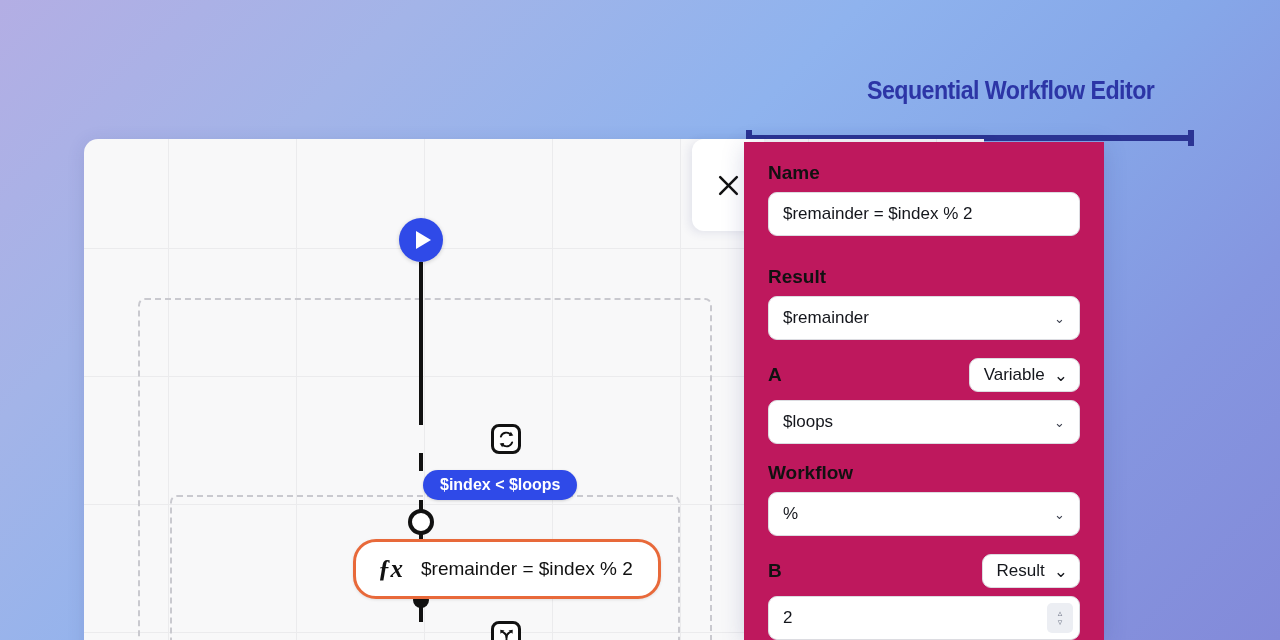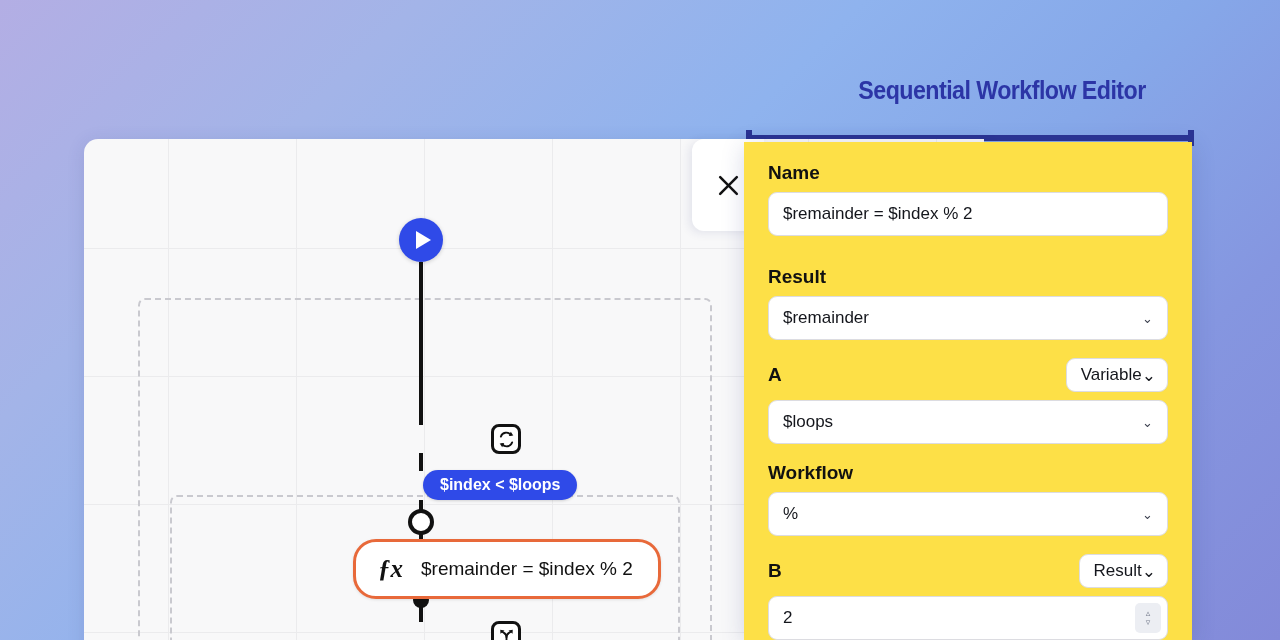--- a/index.html
+++ b/index.html
@@ -6,22 +6,22 @@
   html, body { width: 1280px; height: 640px; overflow: hidden; }
   body {
     font-family: "Liberation Sans", sans-serif;
     background:
       linear-gradient(135deg, #b3aee4 0%, #a3b4e8 22%, #8fb3ee 45%, #86a8e9 62%, #8596e0 80%, #838ad9 100%);
     position: relative;
   }
 
   
   #title-wrap {
-    position: absolute; left: 778px; top: 76px; width: 448px;
-    text-align: center;
+    position: absolute; left: 722px; top: 76px; width: 448px;
+    text-align: right;
   }
   #page-title {
     font-size: 25px; font-weight: 700; color: #2c35a6;
     letter-spacing: -0.6px; transform: scaleX(0.93); transform-origin: center;
     white-space: nowrap;
   }
   #scope-bracket {
     position: absolute; left: 746px; top: 130px; width: 448px; height: 14px;
   }
   #scope-bracket .bar {
@@ -103,22 +103,22 @@
     position: absolute; left: 692px; top: 139px; width: 72px; height: 92px;
     background: #ffffff; border-radius: 12px 0 0 12px;
     display: flex; align-items: center; justify-content: center;
     cursor: pointer;
     box-shadow: -3px 2px 10px rgba(40,50,120,0.10);
   }
   #close-tab svg { display: block; }
 
   
   #editor-panel {
-    position: absolute; left: 744px; top: 142px; width: 448px; height: 498px;
-    background: #fde047; padding: 20px 24px 0 24px;
+    position: absolute; left: 744px; top: 142px; width: 360px; height: 498px;
+    background: #be185d; padding: 20px 24px 0 24px;
     box-shadow: 0 4px 22px rgba(40,50,120,0.18);
   }
   .field-label {
     font-size: 19px; font-weight: 700; color: #111111; margin-bottom: 8px;
   }
   .row-head {
     display: flex; align-items: center; justify-content: space-between;
     margin-bottom: 8px; margin-top: 18px;
   }
   .row-head .field-label { margin-bottom: 0; }
@@ -127,21 +127,21 @@
     width: 100%; height: 44px; border: 1px solid #dcdce1; border-radius: 9px;
     background: #ffffff; display: flex; align-items: center;
     padding: 0 14px; font-size: 17px; color: #14161c;
   }
   .ctl.select { justify-content: space-between; cursor: pointer; gap: 14px; }
   .ctl .chev { color: #3d4250; font-size: 13px; line-height: 1; }
   .ctl + .field-label { margin-top: 18px; }
 
   .type-select {
     height: 34px; border: 1px solid #dcdce1; border-radius: 9px;
-    background: #ffffff; display: inline-flex; align-items: center; 
+    background: #ffffff; display: inline-flex; align-items: center; gap: 9px;
     padding: 0 11px 0 14px; font-size: 17px; color: #14161c; cursor: pointer;
   }
 
   .num-wrap { position: relative; }
   .num-wrap .spinner {
     position: absolute; right: 7px; top: 7px; width: 26px; height: 30px;
     background: #eceef3; border-radius: 5px;
     display: flex; flex-direction: column; align-items: center; justify-content: center;
     gap: 2px; cursor: pointer;
   }

